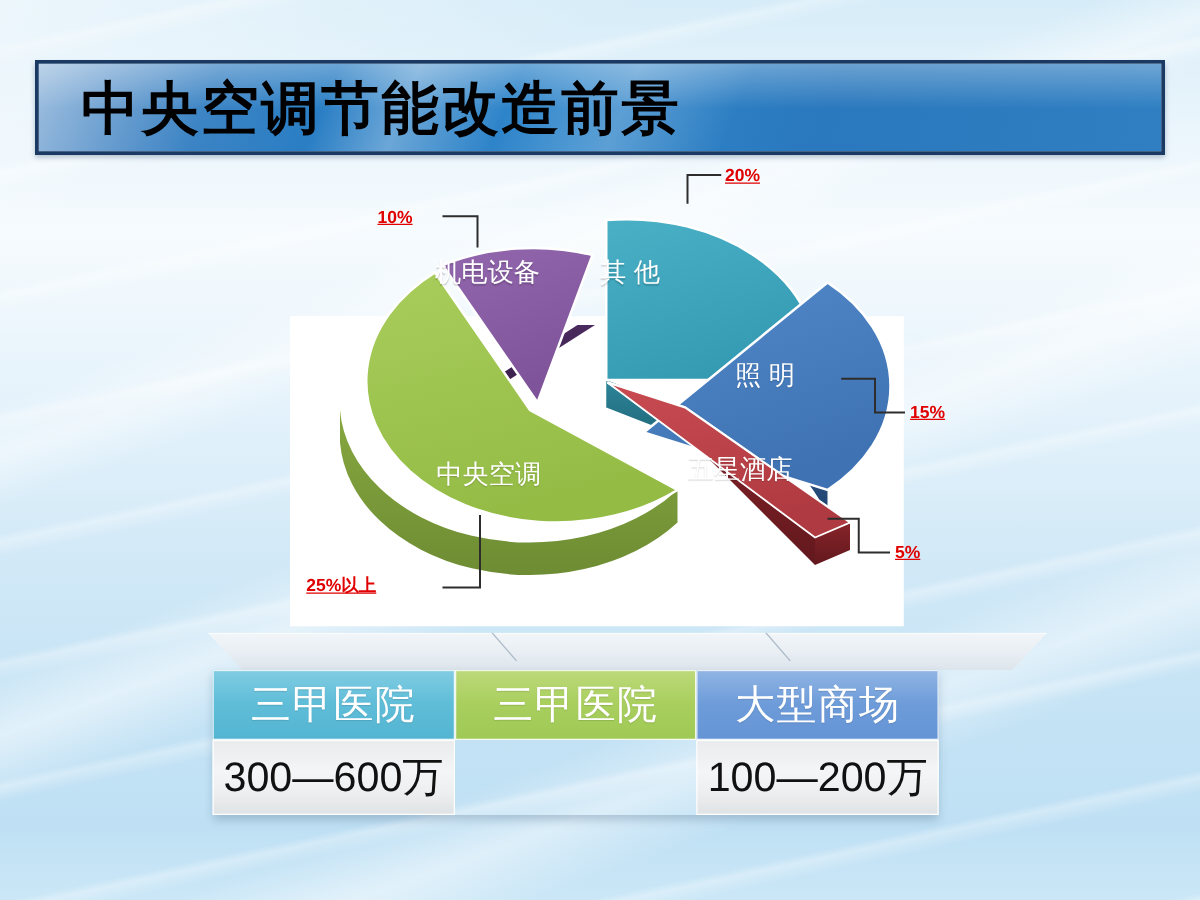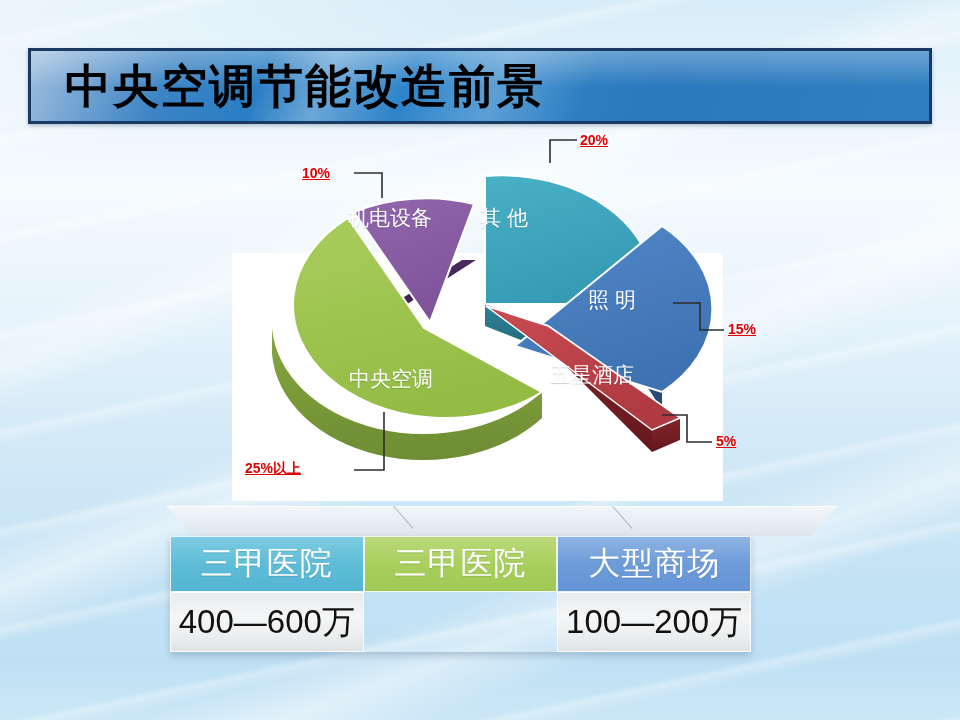--- a/index.html
+++ b/index.html
@@ -361,21 +361,21 @@
   <div id="table-block">
     <div id="table-top-face">
       <div class="fold-line" style="left:227px; transform: rotate(-41deg);"></div>
       <div class="fold-line" style="left:446px; transform: rotate(-41deg);"></div>
     </div>
 
     <div id="table-grid">
 
       <div class="tcol">
         <div class="thead th-blue">三甲医院</div>
-        <div class="tcell">400—600万</div>
+        <div class="tcell">300—600万</div>
       </div>
 
       <div class="tcol">
         <div class="thead th-green">三甲医院</div>
       </div>
 
       <div class="tcol">
         <div class="thead th-blue2">大型商场</div>
         <div class="tcell">100—200万</div>
       </div>

